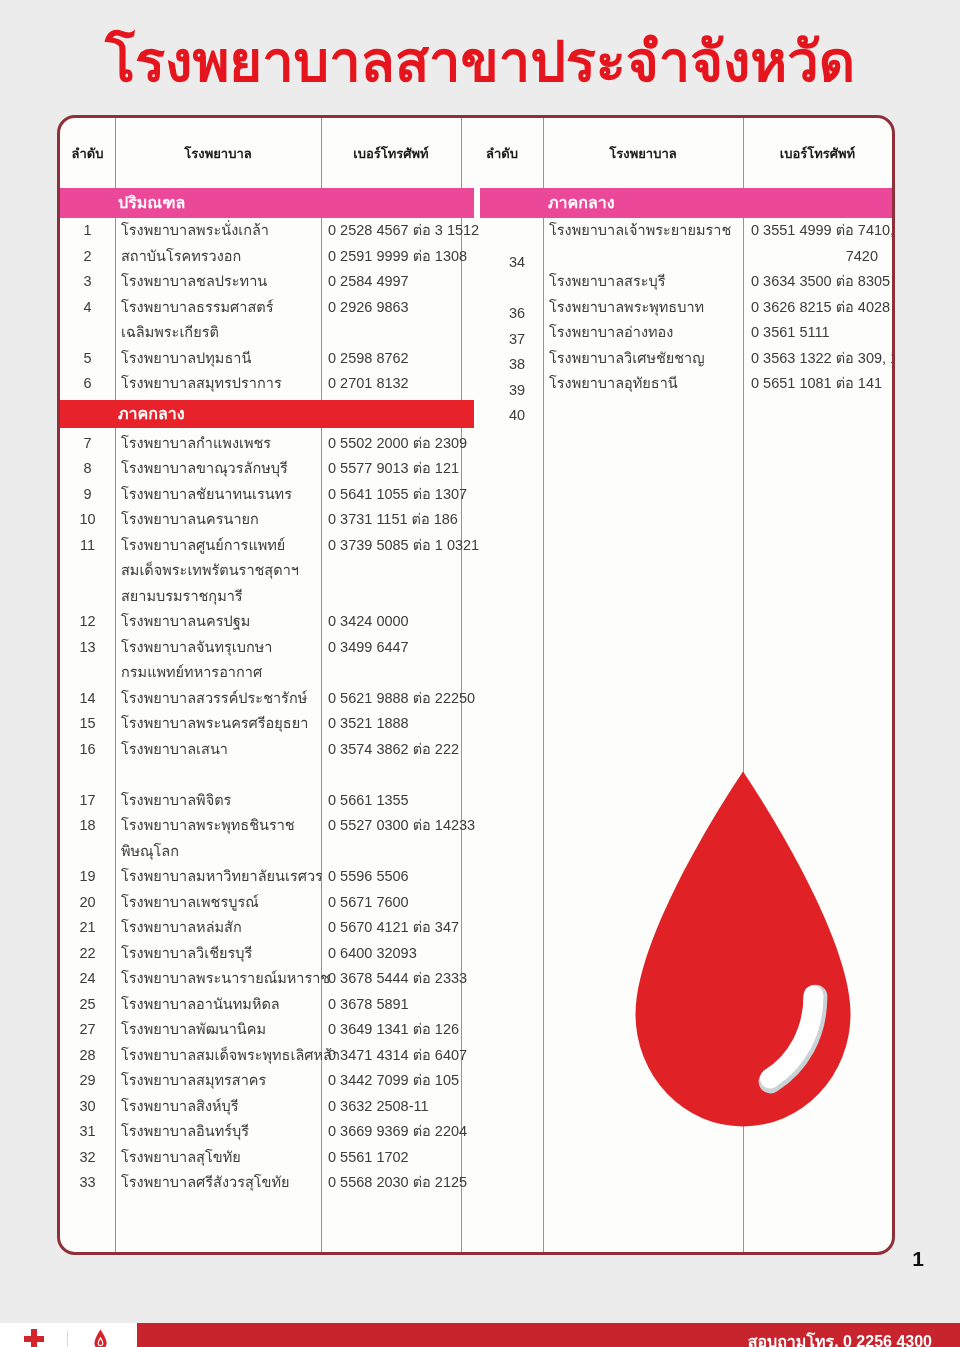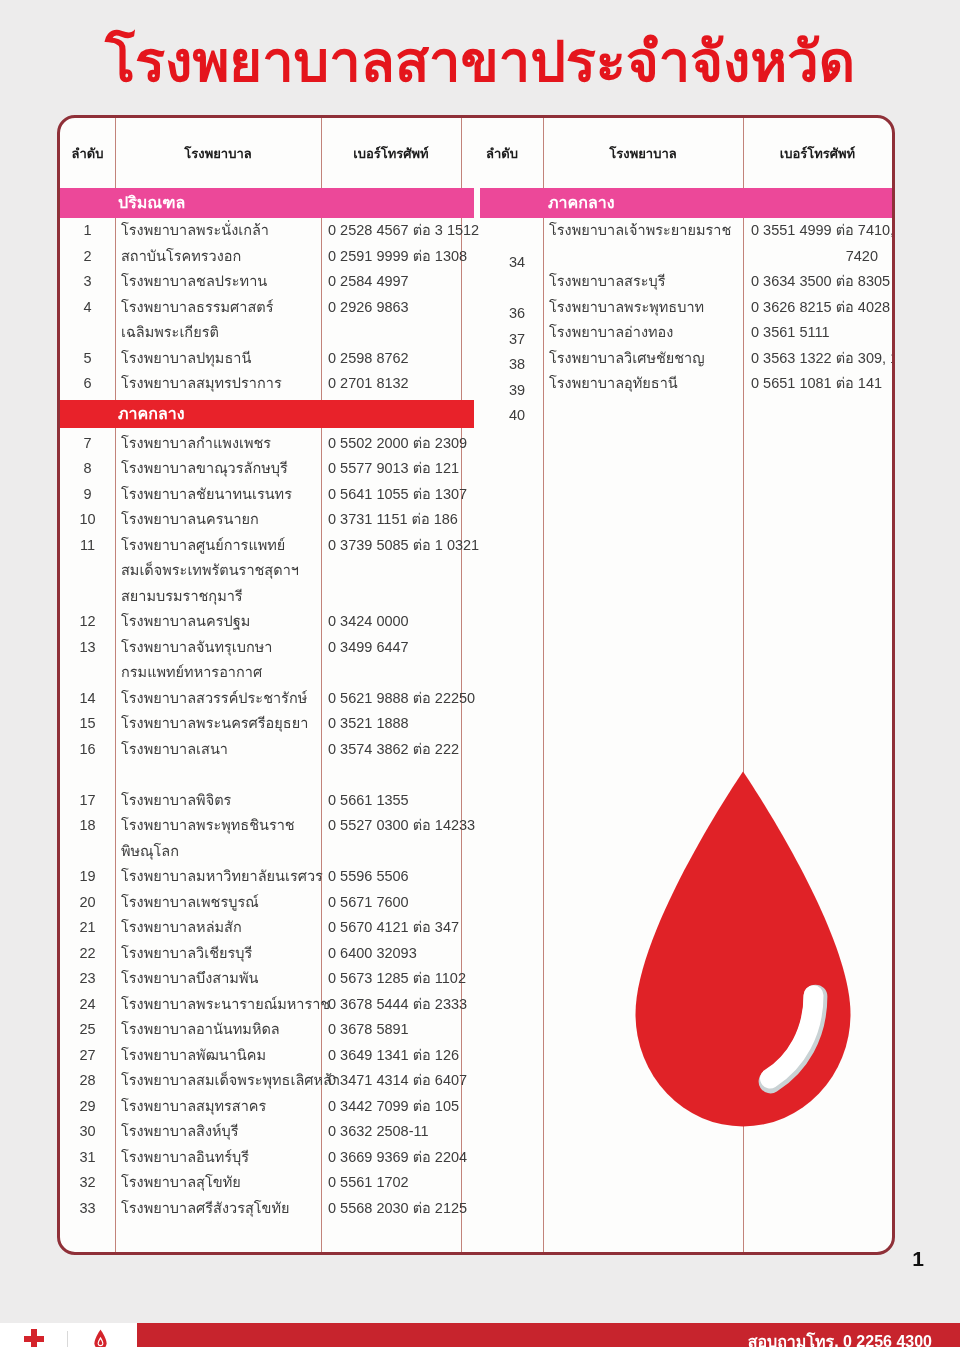--- a/index.html
+++ b/index.html
@@ -296,29 +296,20 @@
             <div class="cell-line">0 5670 4121 ต่อ 347</div>
           </div>
         </div>
         <div class="row" style="height: 25.5px;">
           <div class="cell cell-no">22</div>
           <div class="cell cell-name">
             <div class="cell-line">โรงพยาบาลวิเชียรบุรี</div>
           </div>
           <div class="cell cell-phone">
             <div class="cell-line">0 6400 32093</div>
-          </div>
-        </div>
-        <div class="row" style="height: 25.5px;">
-          <div class="cell cell-no">23</div>
-          <div class="cell cell-name">
-            <div class="cell-line">โรงพยาบาลบึงสามพัน</div>
-          </div>
-          <div class="cell cell-phone">
-            <div class="cell-line">0 5673 1285 ต่อ 1102</div>
           </div>
         </div>
         <div class="row" style="height: 25.5px;">
           <div class="cell cell-no">24</div>
           <div class="cell cell-name">
             <div class="cell-line">โรงพยาบาลพระนารายณ์มหาราช</div>
           </div>
           <div class="cell cell-phone">
             <div class="cell-line">0 3678 5444 ต่อ 2333</div>
           </div>

